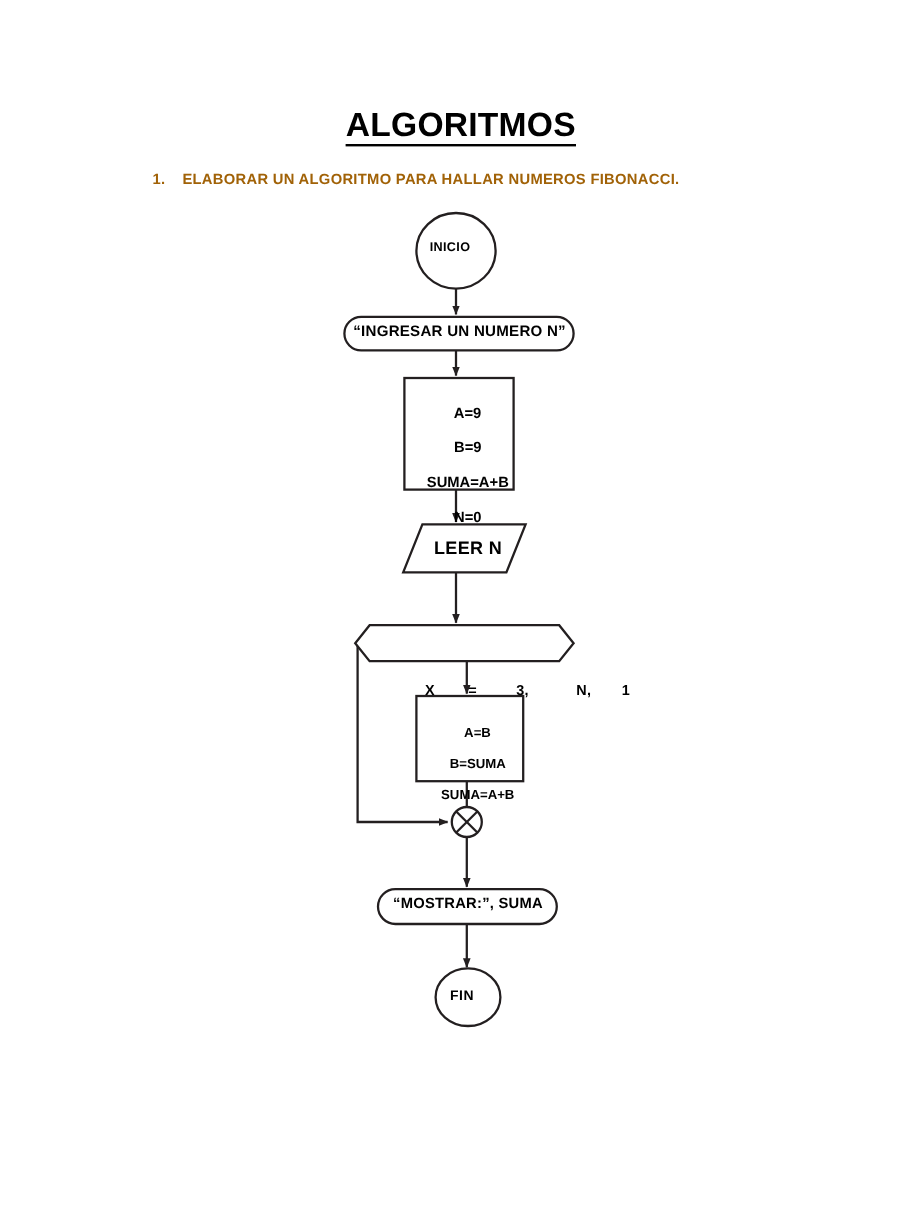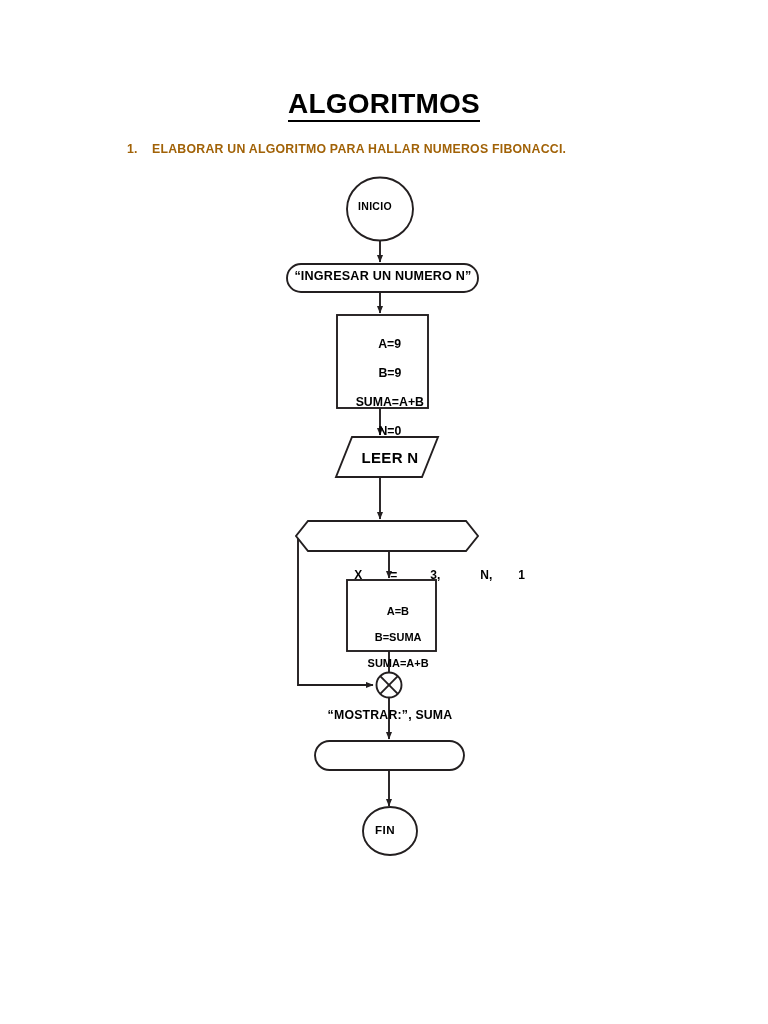--- a/index.html
+++ b/index.html
@@ -76,21 +76,21 @@
     white-space: pre;
   }
 
   
   .lbl-inicio   { left: 347px; top: 200px; width: 56px; font-size: 10.5px; letter-spacing: .3px; }
   .lbl-ingresar { left: 287px; top: 269px; width: 192px; font-size: 12.6px; letter-spacing: .2px; }
   .lbl-init     { left: 337px; top: 322px; width: 92px; font-size: 12.3px; }
   .lbl-leer     { left: 340px; top: 449px; width: 100px; font-size: 15px; letter-spacing: .3px; }
   .lbl-hex      { left: 300px; top: 526px; width: 174px; font-size: 12px; letter-spacing: .2px; }
   .lbl-body     { left: 347px; top: 592px; width: 90px; font-size: 11px; }
-  .lbl-mostrar  { left: 315px; top: 708px; width: 150px; font-size: 12.3px; letter-spacing: .2px; }
+  .lbl-mostrar  { left: 315px; top: 746px; width: 150px; font-size: 12.3px; letter-spacing: .2px; }
   .lbl-fin      { left: 363px; top: 823px; width: 44px; font-size: 11.6px; letter-spacing: .4px; }
 
   .hexrow {
     display: block;
     text-align: left;
     padding-left: 33px;
   }
   .hexrow i { font-style: normal; display: inline-block; }
   .hx1 { width: 36px; }
   .hx2 { width: 40px; }

